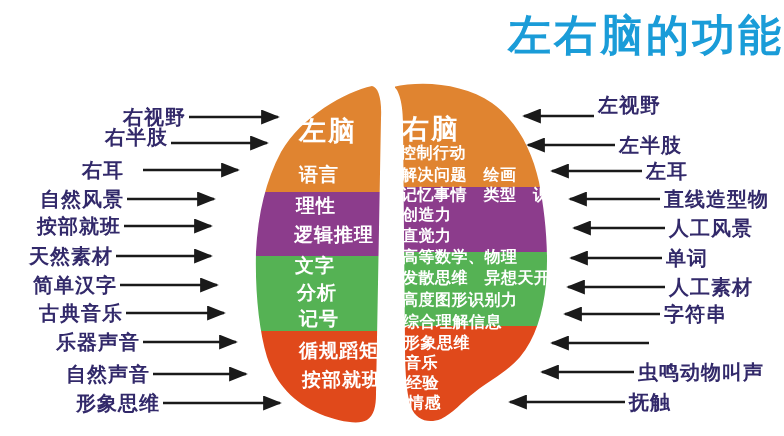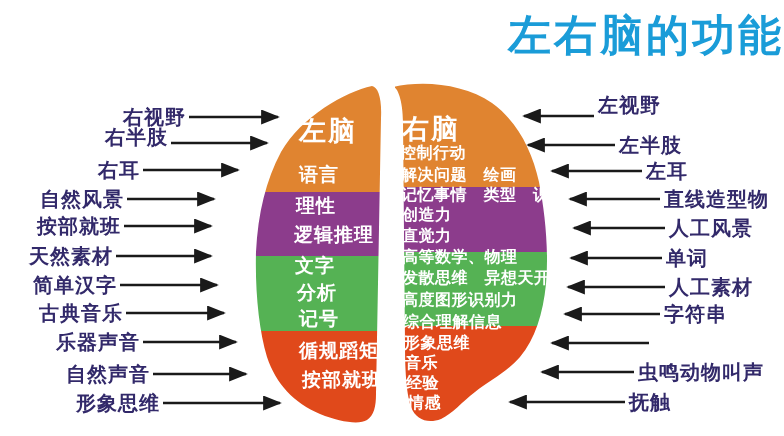--- a/index.html
+++ b/index.html
@@ -100,21 +100,21 @@
     <line class="arr" x1="662" y1="258" x2="571" y2="258" marker-end="url(#ah)"></line>
     <line class="arr" x1="665" y1="287" x2="568" y2="287" marker-end="url(#ah)"></line>
     <line class="arr" x1="660" y1="314" x2="565" y2="314" marker-end="url(#ah)"></line>
     <line class="arr" x1="649" y1="343" x2="552" y2="343" marker-end="url(#ah)"></line>
     <line class="arr" x1="634" y1="372" x2="542" y2="372" marker-end="url(#ah)"></line>
     <line class="arr" x1="625" y1="402" x2="510" y2="402" marker-end="url(#ah)"></line>
   </svg>
 
   <div class="lbl" style="right:598px;top:104px">右视野</div>
   <div class="lbl" style="right:616px;top:124px">右半肢</div>
-  <div class="lbl" style="right:644px;top:157px">右耳</div>
+  <div class="lbl" style="right:660px;top:157px">右耳</div>
   <div class="lbl" style="right:660px;top:186px">自然风景</div>
   <div class="lbl" style="right:663px;top:213px">按部就班</div>
   <div class="lbl" style="right:671px;top:243px">天然素材</div>
   <div class="lbl" style="right:667px;top:272px">简单汉字</div>
   <div class="lbl" style="right:661px;top:300px">古典音乐</div>
   <div class="lbl" style="right:644px;top:329px">乐器声音</div>
   <div class="lbl" style="right:634px;top:361px">自然声音</div>
   <div class="lbl" style="right:624px;top:390px">形象思维</div>
 
   <div class="lbl" style="left:598px;top:92px">左视野</div>

